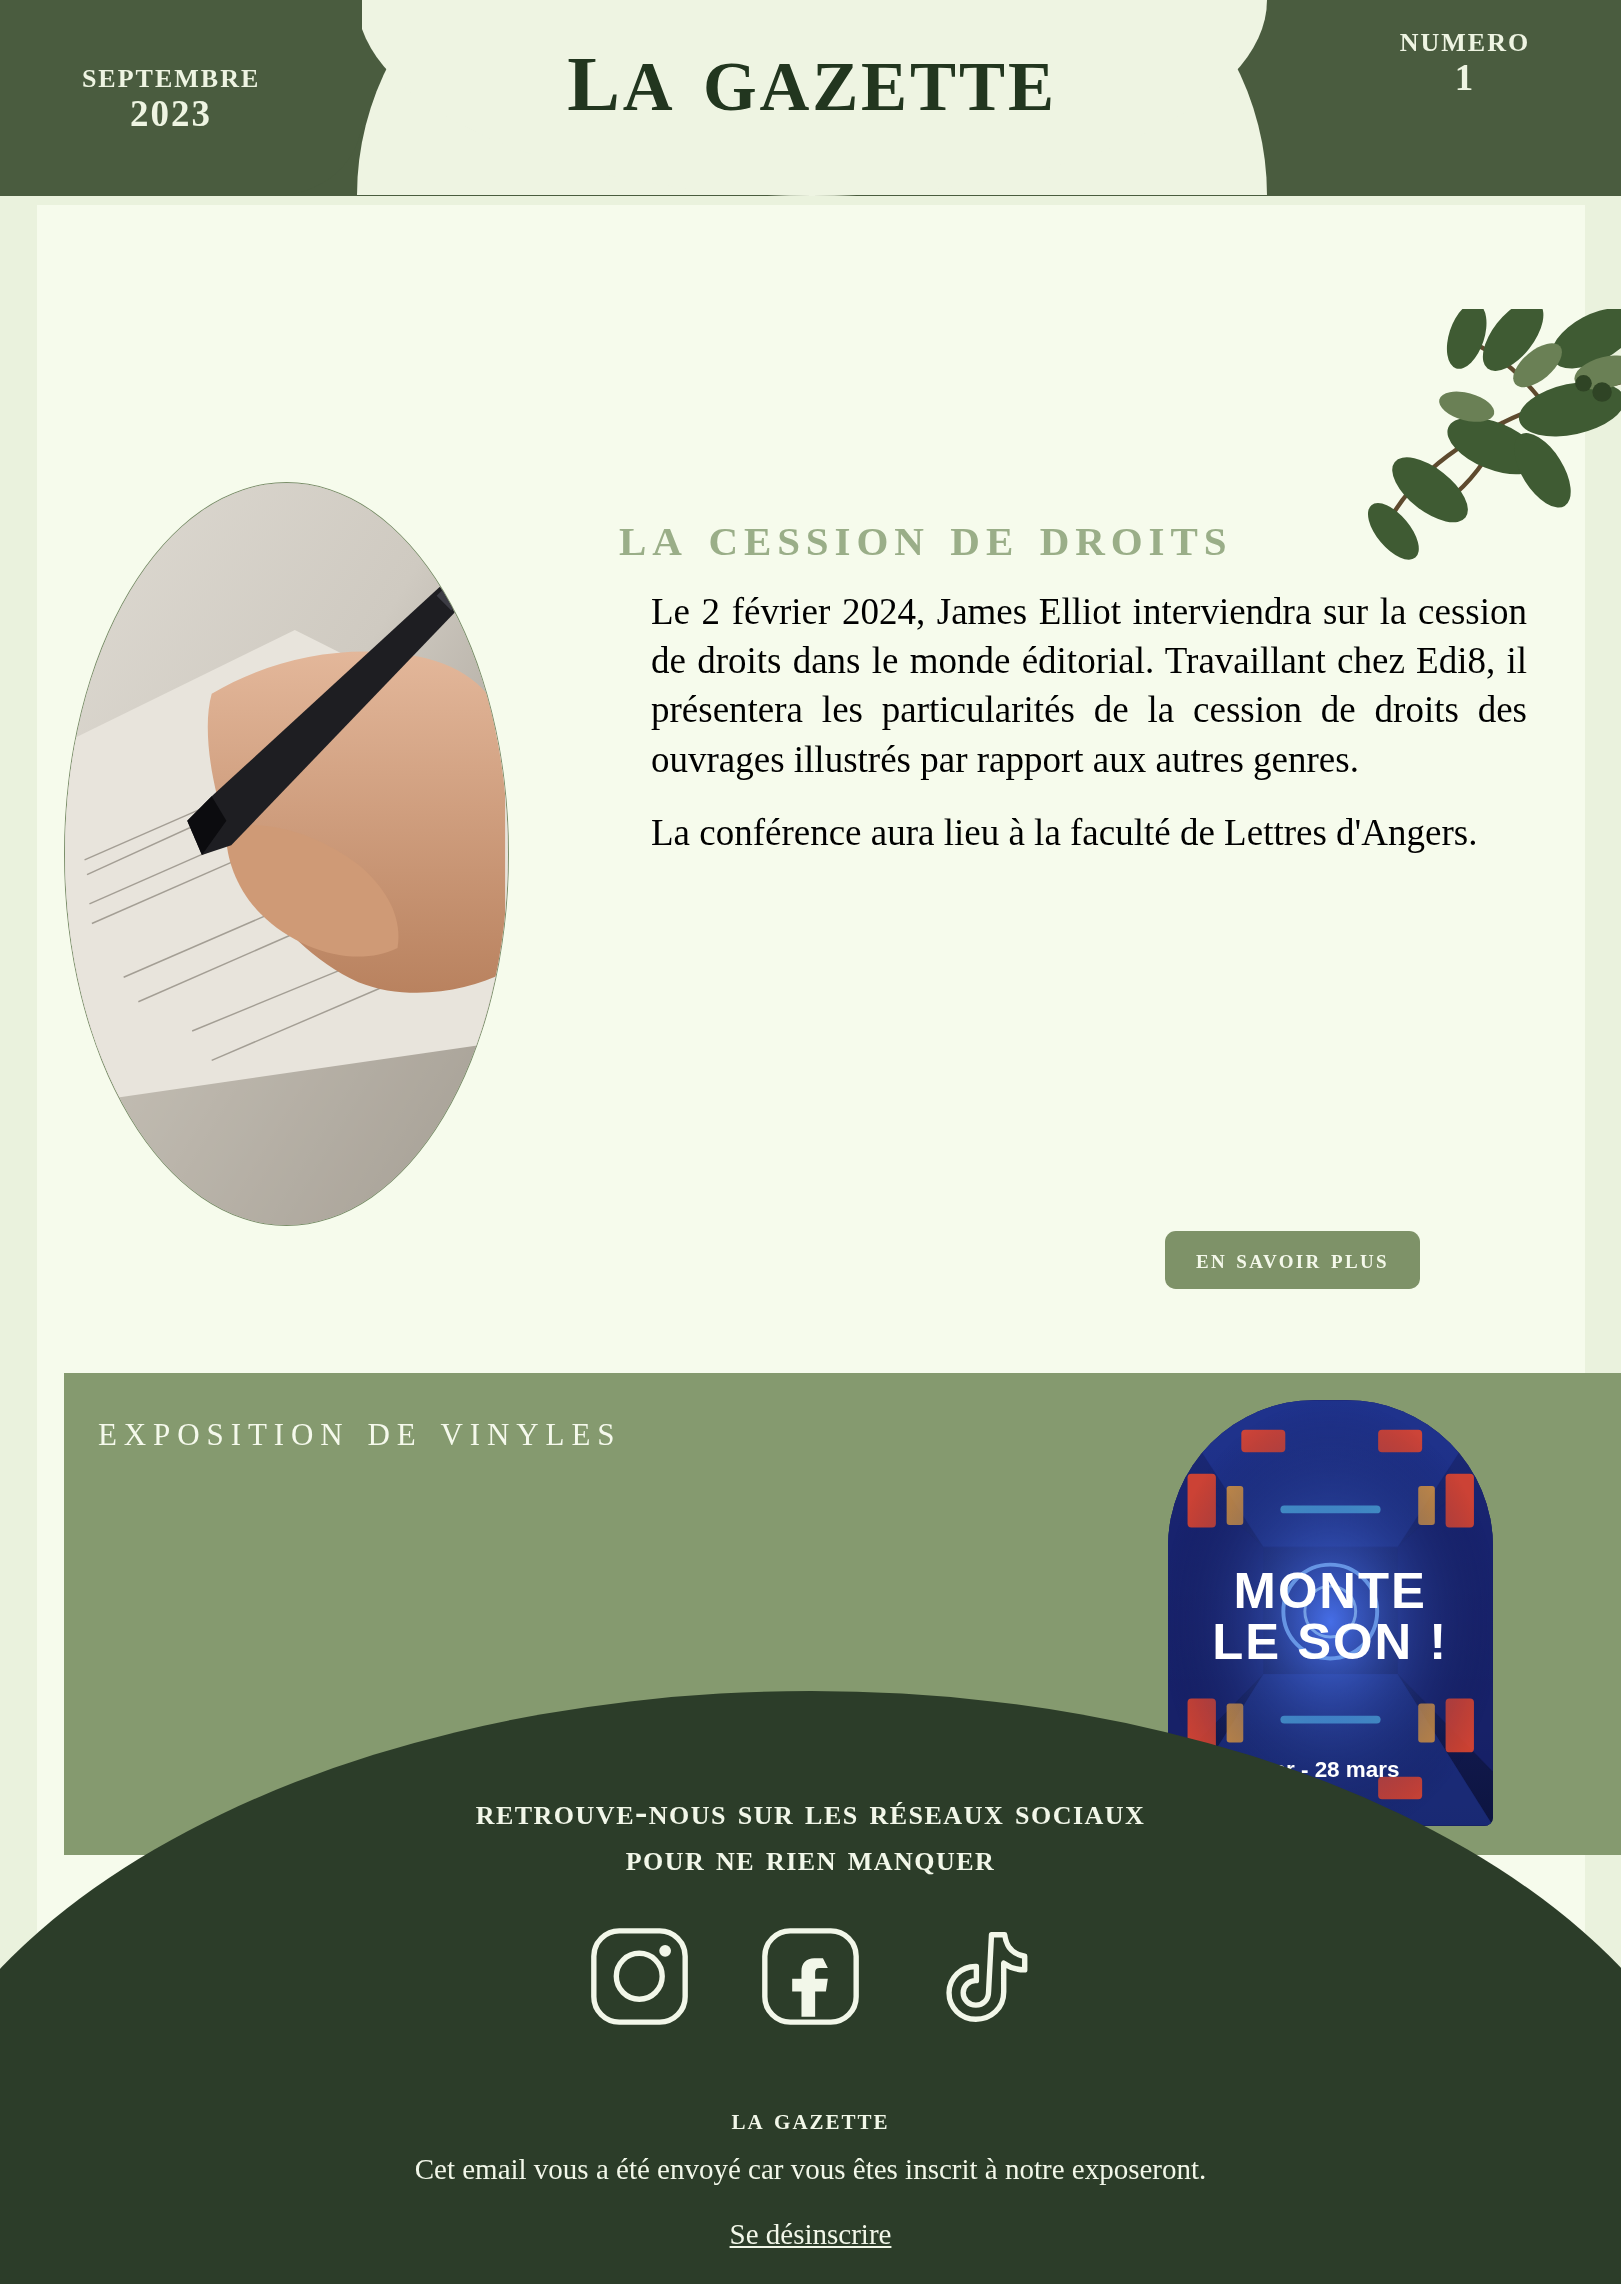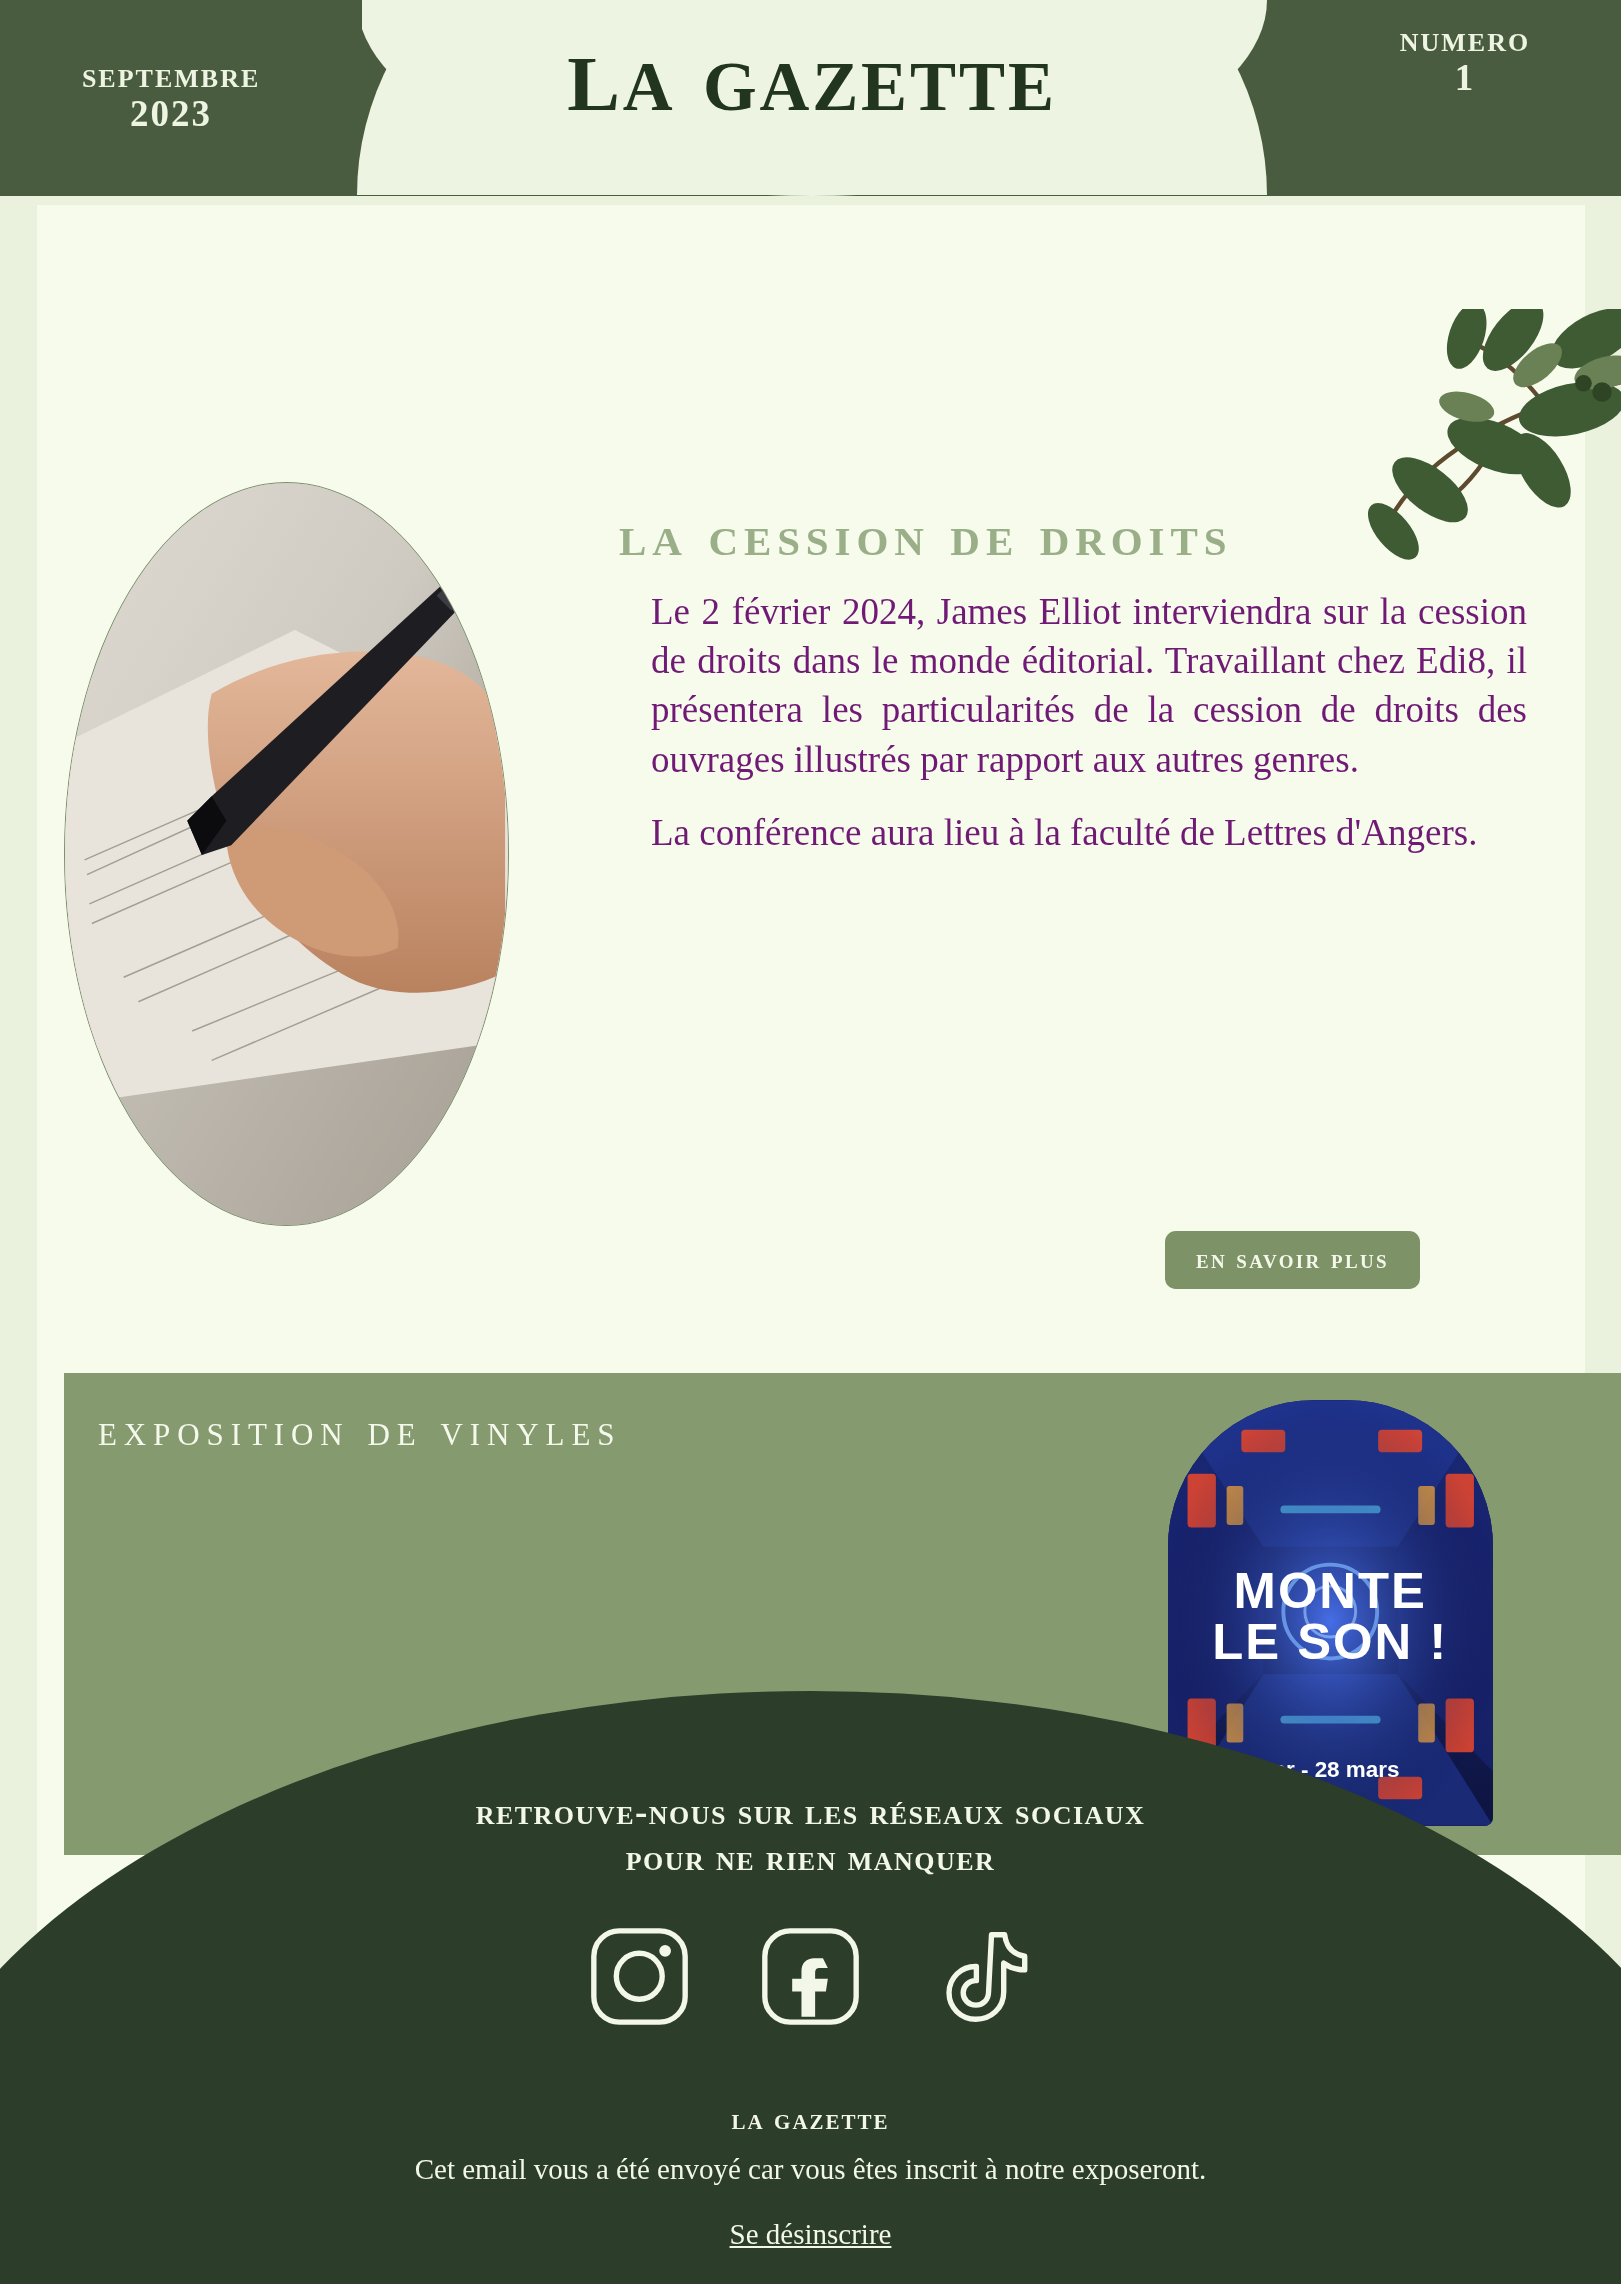--- a/index.html
+++ b/index.html
@@ -164,21 +164,21 @@
     font-variant: small-caps;
     text-transform: lowercase;
   }
   .art1-body {
     position: absolute;
     left: 614px;
     top: 186px;
     width: 876px;
     font-size: 37px;
     line-height: 1.33;
-    color: #701a75;
+    color: #000000;
     text-align: justify;
   }
   .art1-body p + p { margin-top: 24.5px; }
 
   .btn {
     display: inline-block;
     background: #7e9268;
     color: #f4f8ea;
     border: none;
     border-radius: 10.8px;

